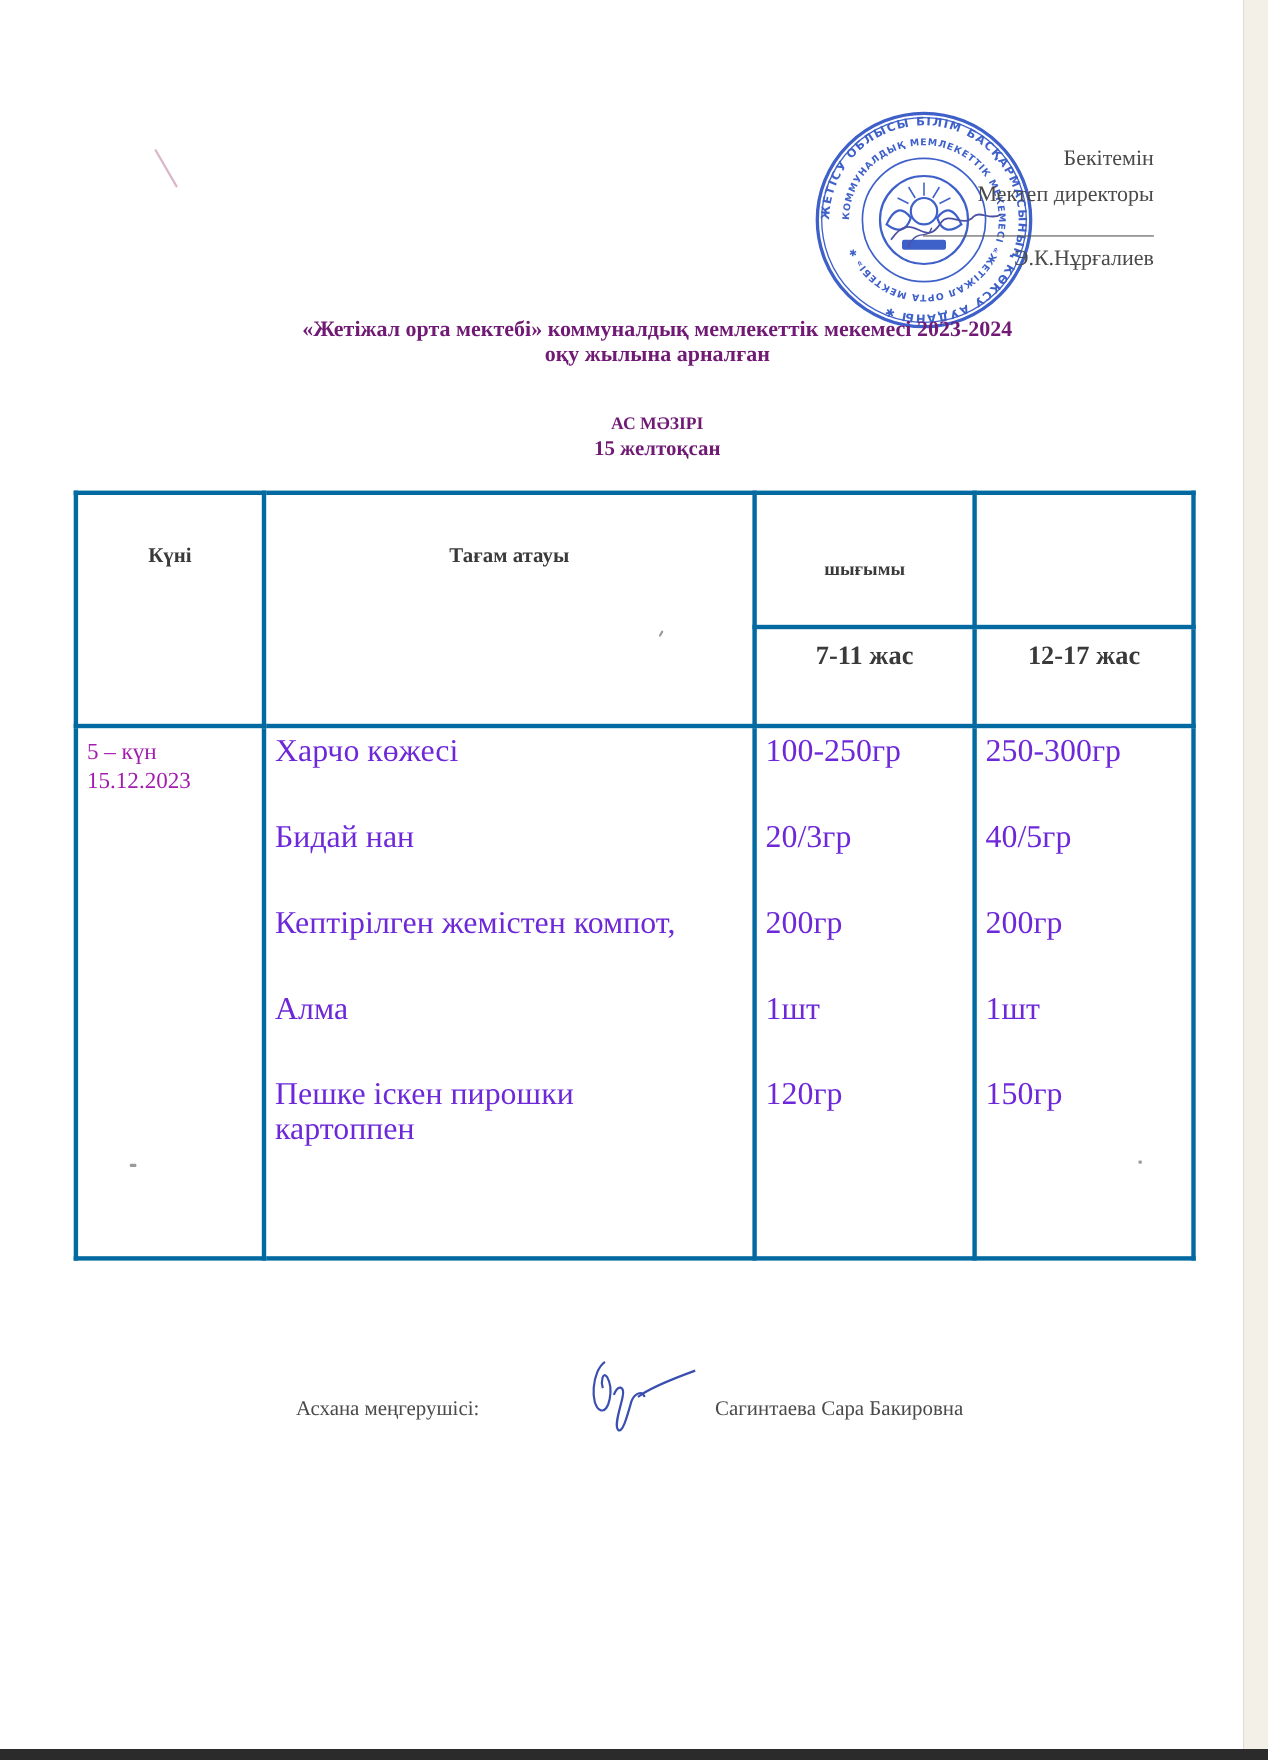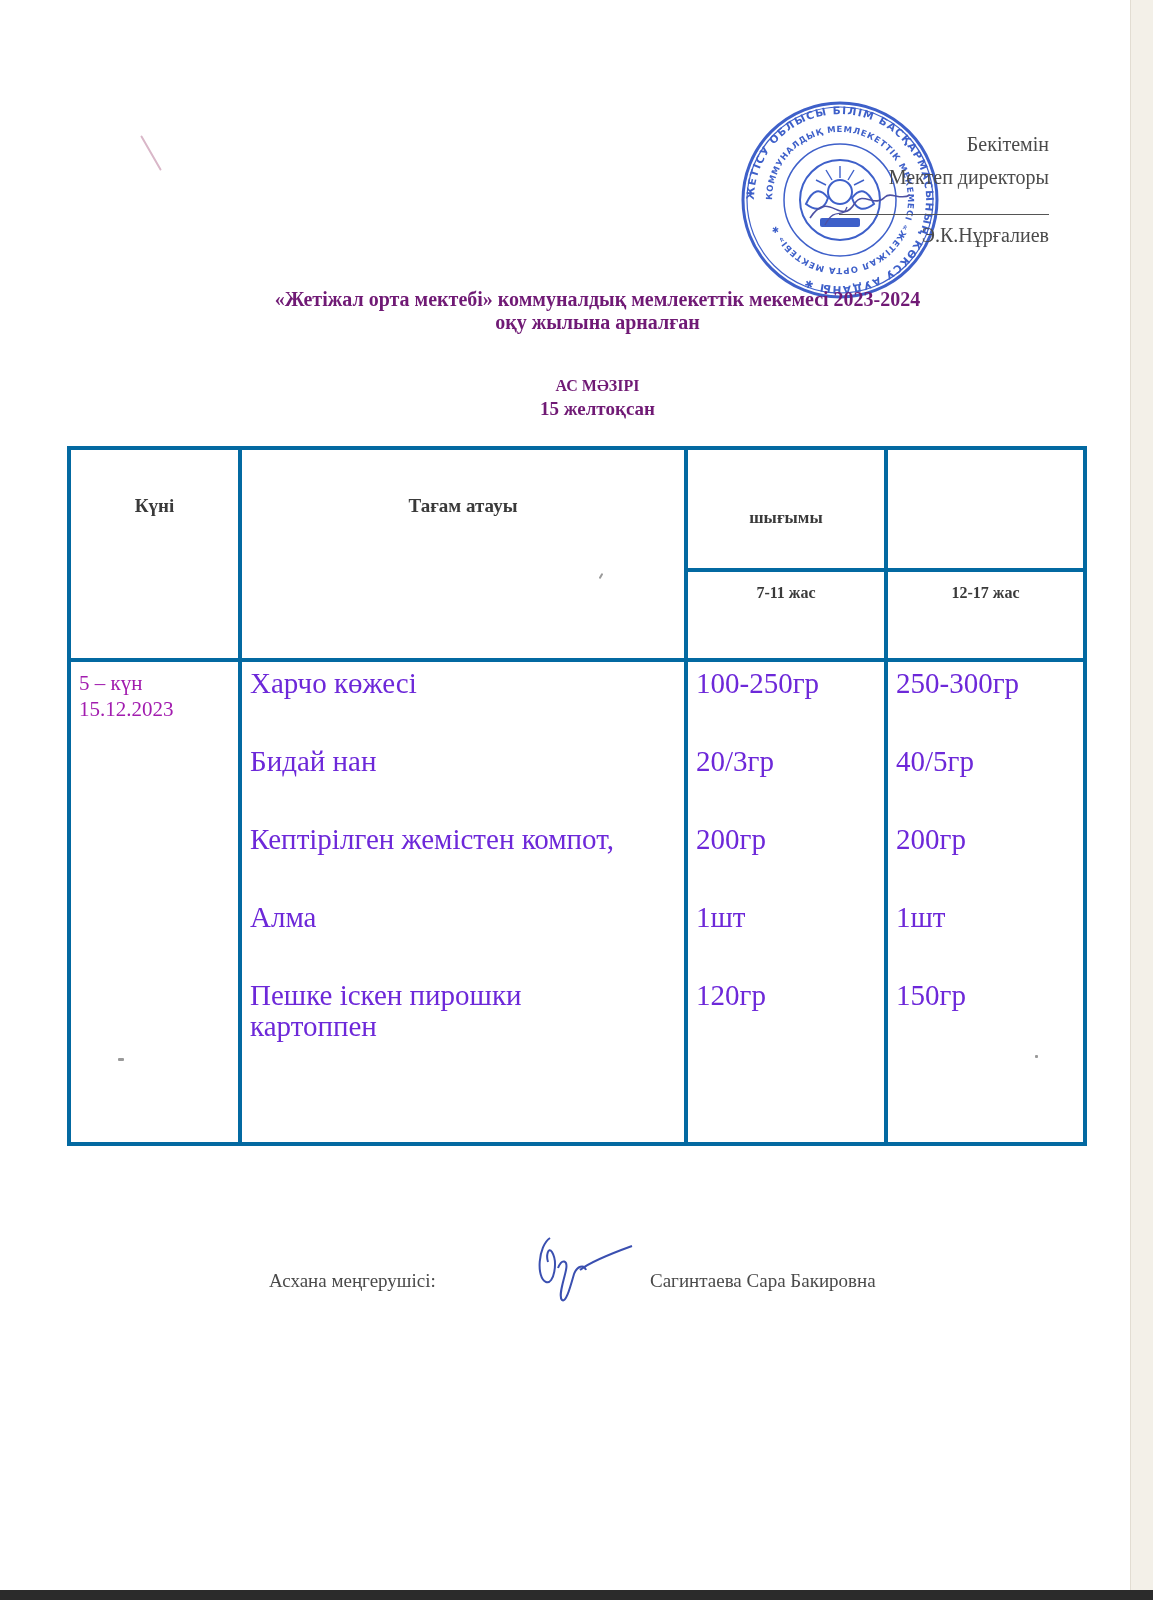--- a/index.html
+++ b/index.html
@@ -104,21 +104,21 @@
     }
     .col-day { width: 171px; }
     .col-food { width: 446px; }
     .col-a { width: 200px; }
     .col-b { width: 199px; }
 
     .hdr-top { height: 122px; }
     .hdr-bottom { height: 90px; }
     th.day-h, th.food-h { padding-top: 45px; }
     th.out-h { padding-top: 58px; font-size: 17px; }
-    th.age-h { padding-top: 12px; font-size: 16px; }
+    th.age-h { padding-top: 12px; font-size: 24px; }
 
     .body-row { height: 484px; }
     .day-cell {
       padding: 8px 6px 0 8px !important;
       font-size: 21px;
       line-height: 26px;
       color: #a21caf;
     }
     .food-cell, .qty-cell {
       padding-top: 6px !important;

